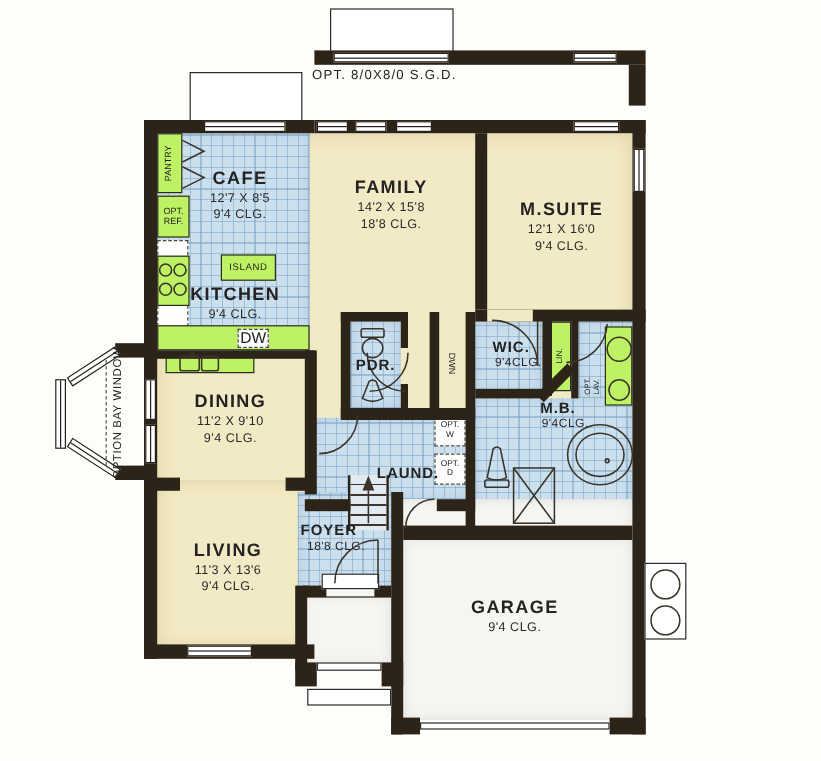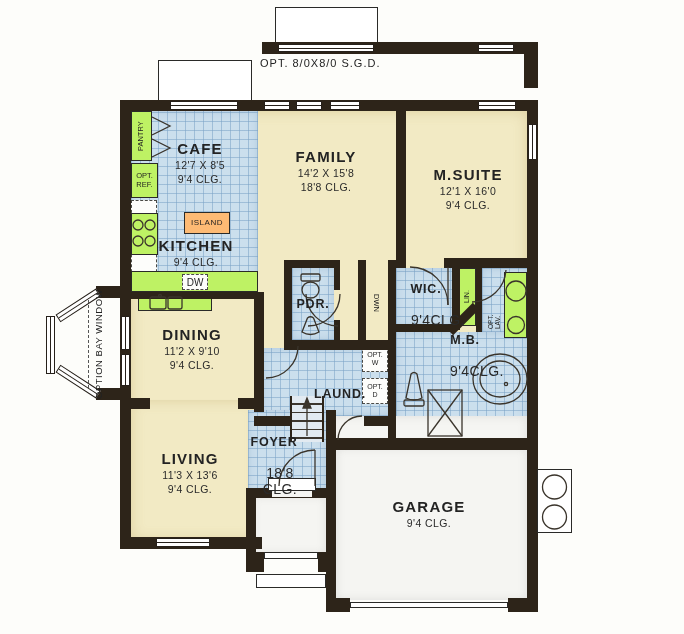--- a/index.html
+++ b/index.html
@@ -28,21 +28,21 @@
   .solidbox{position:absolute;background:#bef264;border:1.5px solid #2a2a28;box-sizing:border-box;
             display:flex;align-items:center;justify-content:center;text-align:center;
             white-space:pre-line;line-height:1.1;}
   .stairs{position:absolute;background:#e2eaf1;border-left:2px solid #2d2419;border-right:2px solid #2d2419;
           background-image:repeating-linear-gradient(180deg, transparent 0 7px, #3c362e 7px 8.5px);box-sizing:border-box;}
   
   .roomlabel{position:absolute;text-align:center;}
   .rname{font-size:15px;font-weight:600;letter-spacing:1.2px;color:#232323;}
   .rname.sm{font-size:12.5px;letter-spacing:.8px;}
   .rdims{font-size:10.5px;font-weight:500;letter-spacing:.4px;margin-top:2px;color:#2a2a2a;}
-  .rdims.sm{font-size:14px;margin-top:16px;padding-left:12px;}
+  .rdims.sm{font-size:10px;margin-top:1px;padding-left:12px;}
   .slabel{position:absolute;font-size:8px;color:#222;text-align:center;white-space:pre-line;line-height:1.15;
           display:flex;align-items:center;justify-content:center;}
   .vup{writing-mode:vertical-rl;transform:rotate(180deg);}
   .vdown{writing-mode:vertical-rl;}
   .note{position:absolute;font-size:11px;letter-spacing:1px;font-weight:500;color:#242424;}
   svg.overlay{position:absolute;left:0;top:0;pointer-events:none;}
   .dashline{position:absolute;border-left:1.5px dashed #555;}
 </style>
 </head>
 <body>
@@ -78,23 +78,23 @@
   <div class="whitefloor" style="left:336px;top:448px;width:191px;height:152px;"></div>
   <div class="whitefloor" style="left:252px;top:496px;width:74px;height:58px;"></div>
   <div class="stairs" style="left:290px;top:396px;width:34px;height:46px;"></div>
 
   <div class="solidbox" style="left:131px;top:111px;width:21px;height:50px;"></div>
   <div class="slabel vup" style="left:133px;top:112px;width:16px;height:48px;font-size:7.5px;">PANTRY</div>
   <div class="solidbox" style="left:131px;top:163px;width:27px;height:35px;font-size:7.5px;">OPT.
 REF.</div>
   <div class="dashedbox" style="left:131px;top:200px;width:26px;height:92px;"></div>
   <div class="solidbox" style="left:131px;top:213px;width:27px;height:42px;"></div>
-  <div class="solidbox" style="left:184px;top:212px;width:46px;height:22px;background:#fdba74;font-size:8px;letter-spacing:.5px;">ISLAND</div>
+  <div class="solidbox" style="left:184px;top:212px;width:46px;height:22px;background:#bef264;font-size:8px;letter-spacing:.5px;">ISLAND</div>
   <div class="solidbox" style="left:131px;top:271px;width:127px;height:21px;border-width:1px;"></div>
-  <div class="dashedbox" style="left:182px;top:274px;width:26px;height:16px;font-size:10px;">DW</div>
+  <div class="dashedbox" style="left:198px;top:274px;width:26px;height:16px;font-size:13px;">DW</div>
   <div class="solidbox" style="left:138px;top:294px;width:74px;height:17px;border-width:1px;"></div>
   <div class="slabel vdown" style="left:369px;top:282px;width:14px;height:42px;font-size:7.5px;">DWN</div>
   <div class="solidbox" style="left:458px;top:268px;width:18px;height:58px;border-width:1px;"></div>
   <div class="slabel vup" style="left:461px;top:272px;width:12px;height:50px;font-size:7px;">LIN.</div>
   <div class="solidbox" style="left:504px;top:272px;width:23px;height:66px;border-width:1px;"></div>
   <div class="slabel vup" style="left:486px;top:302px;width:16px;height:40px;font-size:6.5px;">OPT.
 LAV.</div>
   <div class="dashedbox" style="left:362px;top:346px;width:26px;height:26px;font-size:7px;">OPT.
 W</div>
   <div class="dashedbox" style="left:362px;top:378px;width:26px;height:26px;font-size:7px;">OPT.

